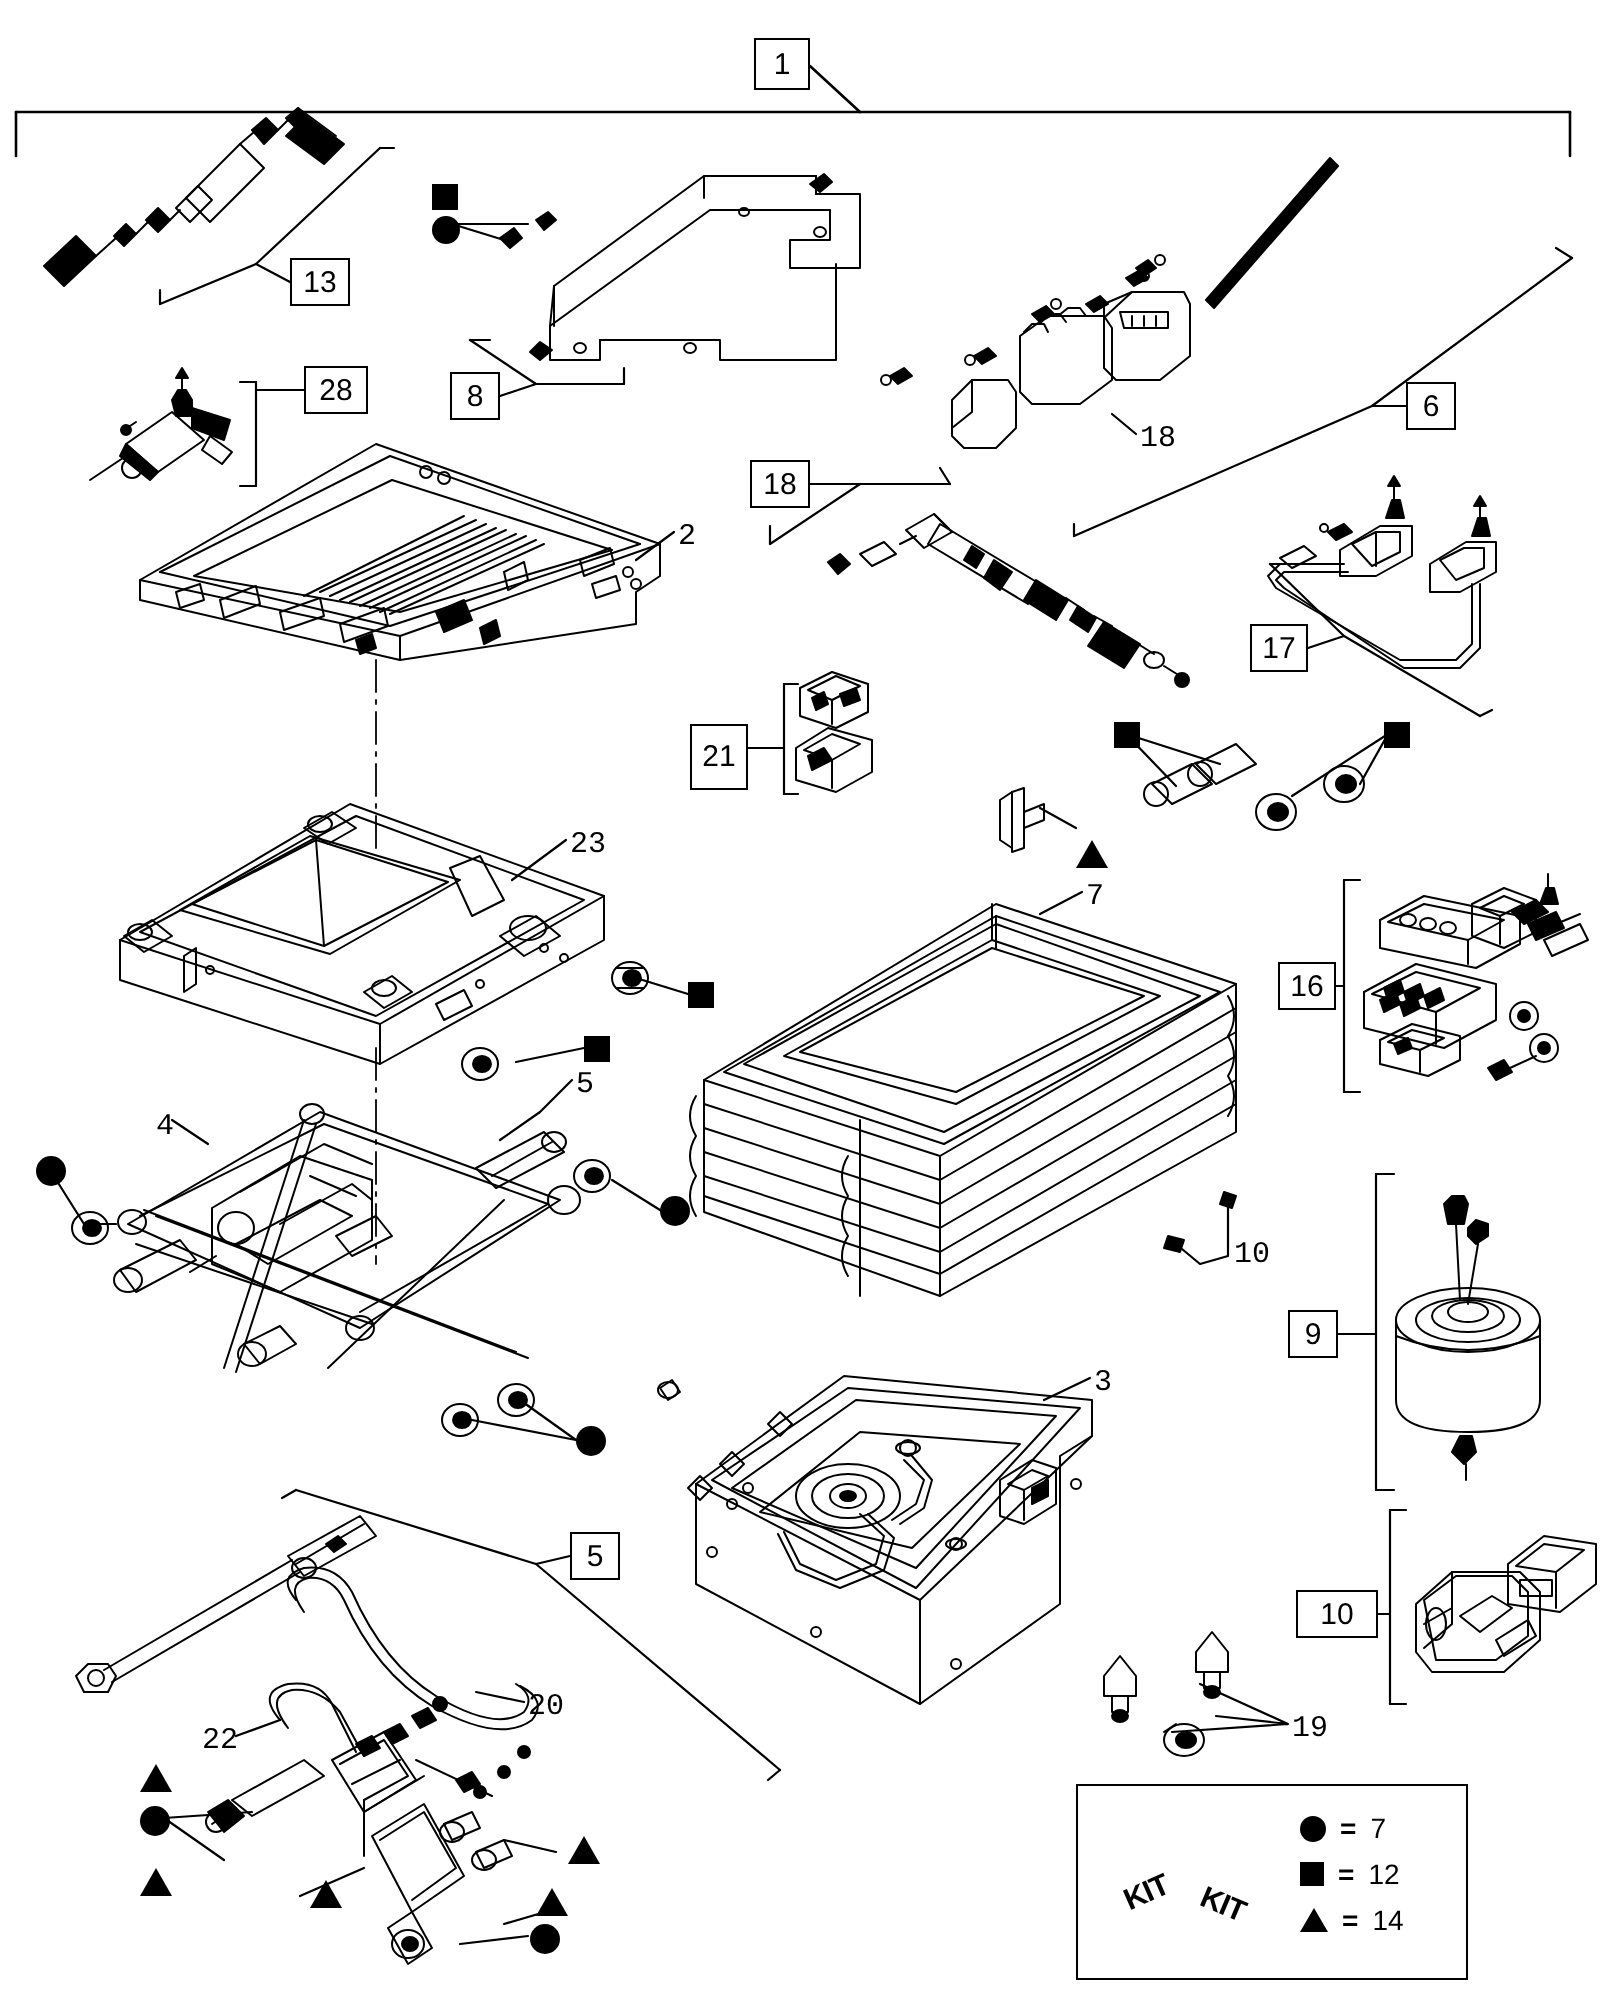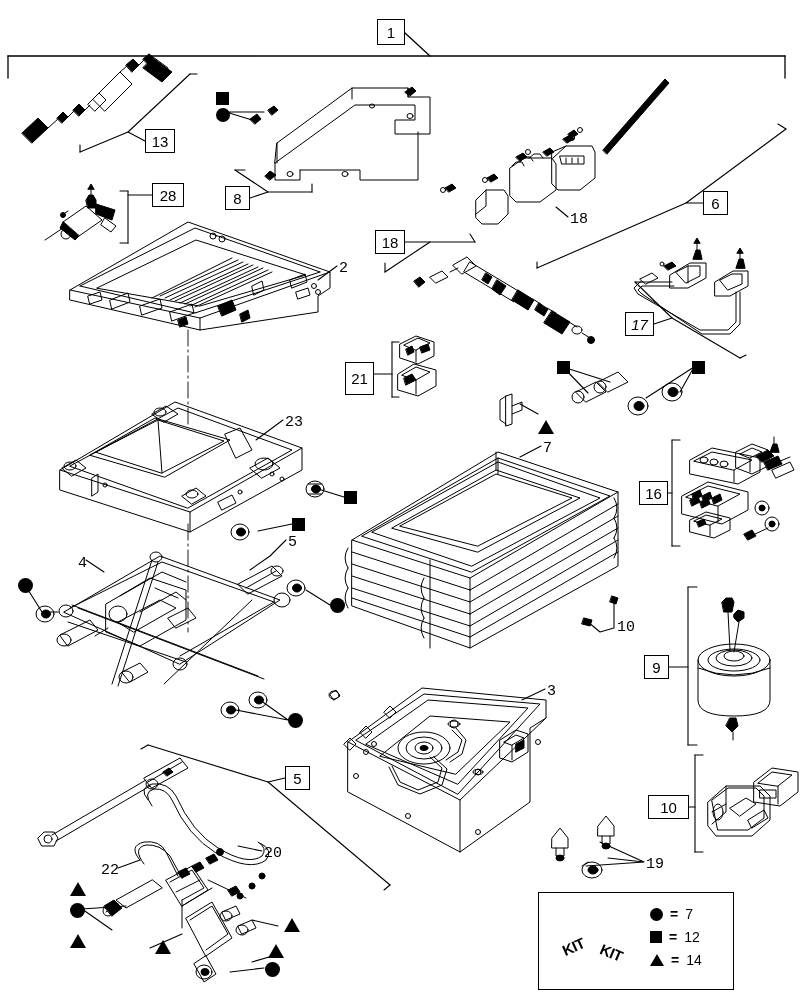--- a/index.html
+++ b/index.html
@@ -627,21 +627,21 @@
 
     </g>
   </svg>
 
   <div class="callout" style="left:377px;top:19px;width:28px;height:26px;">1</div>
   <div class="callout" style="left:145px;top:129px;width:30px;height:24px;">13</div>
   <div class="callout" style="left:152px;top:183px;width:32px;height:24px;">28</div>
   <div class="callout" style="left:225px;top:186px;width:25px;height:24px;">8</div>
   <div class="callout" style="left:375px;top:230px;width:30px;height:24px;">18</div>
   <div class="callout" style="left:703px;top:191px;width:25px;height:24px;">6</div>
-  <div class="callout" style="left:625px;top:312px;width:29px;height:24px;font-style:italic;">17</div>
+  <div class="callout" style="left:625px;top:312px;width:29px;height:24px;">17</div>
   <div class="callout" style="left:345px;top:362px;width:29px;height:33px;">21</div>
   <div class="callout" style="left:627px;top:481px;width:29px;height:24px;margin-left:12px;">16</div>
   <div class="callout" style="left:644px;top:655px;width:25px;height:24px;">9</div>
   <div class="callout" style="left:648px;top:795px;width:41px;height:24px;">10</div>
   <div class="callout" style="left:285px;top:766px;width:25px;height:24px;">5</div>
 
   <div class="plainnum" style="left:339px;top:261px;">2</div>
   <div class="plainnum" style="left:285px;top:415px;">23</div>
   <div class="plainnum" style="left:288px;top:535px;">5</div>
   <div class="plainnum" style="left:78px;top:556px;">4</div>

